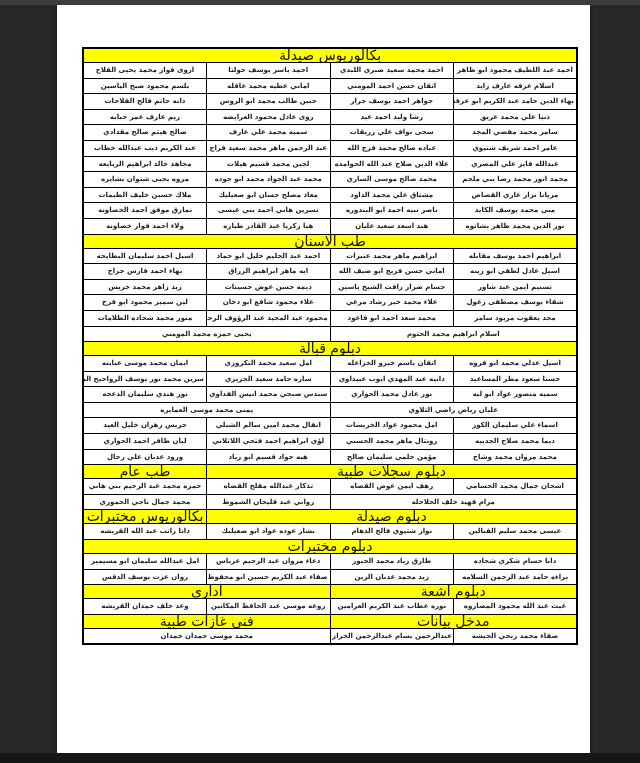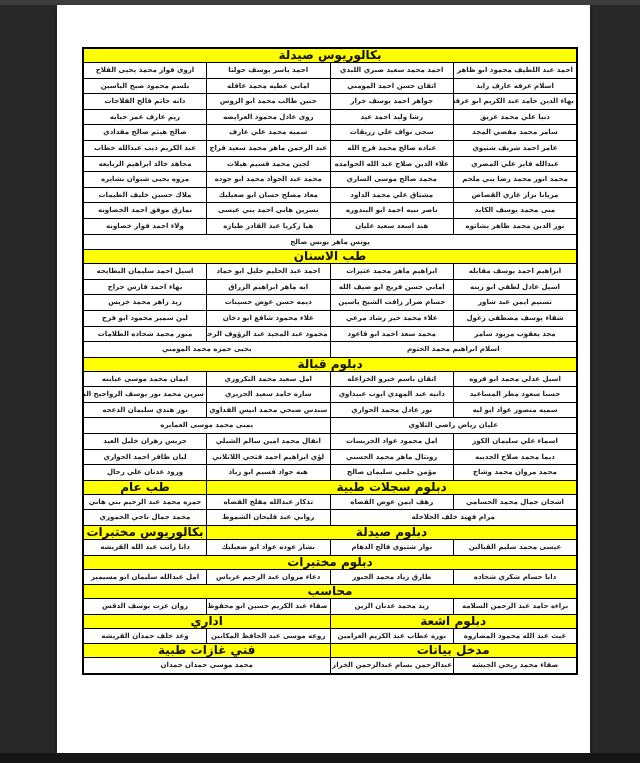--- a/index.html
+++ b/index.html
@@ -16,22 +16,22 @@
   table.names{
     position:absolute;top:42px;left:25px;width:496px;
     border-collapse:collapse;table-layout:fixed;
     border:2px solid #000;direction:rtl;
   }
   table.names td{
     border:1px solid #000;text-align:center;vertical-align:middle;
     overflow:hidden;white-space:nowrap;padding:0 2px;
   }
   td.hd{
-    background:#ffff00;color:#111;font-weight:bold;
-    font-size:12px;height:13px;line-height:13px;
+    background:#ffff00;color:#111;font-weight:normal;
+    font-size:14px;height:13px;line-height:13px;
   }
   td.nm{
     background:#ffffff;color:#1c1c1c;font-weight:bold;
     font-size:7px;height:14.6px;line-height:14.6px;
   }
 </style>
 </head>
 <body>
 
 <div class="screen">
@@ -108,23 +108,20 @@
             <td class="nm">نسرين هاني احمد بني عيسى</td>
             <td class="nm">نمارق موفق احمد الخصاونه</td>
           </tr>
           <tr>
             <td class="nm">نور الدين محمد ظاهر بشاتوه</td>
             <td class="nm">هند اسعد سعيد عليان</td>
             <td class="nm">هيا زكريا عبد القادر طبازه</td>
             <td class="nm">ولاء احمد فواز خصاونه</td>
           </tr>
           <tr>
-            <td colspan="4" class="nm">يونس ماهر يونس صالح</td>
-          </tr>
-          <tr>
             <td colspan="4" class="hd">طب الاسنان</td>
           </tr>
           <tr>
             <td class="nm">ابراهيم احمد يوسف مقابله</td>
             <td class="nm">ابراهيم ماهر محمد عتيزات</td>
             <td class="nm">احمد عبد الحليم خليل ابو حماد</td>
             <td class="nm">اسيل احمد سليمان البطايحه</td>
           </tr>
           <tr>
             <td class="nm">اسيل عادل لطفي ابو زينه</td>
@@ -223,23 +220,20 @@
             <td class="nm">دانا راتب عبد الله القريشه</td>
           </tr>
           <tr>
             <td colspan="4" class="hd">دبلوم مختبرات</td>
           </tr>
           <tr>
             <td class="nm">دانا حسام شكري شحاده</td>
             <td class="nm">طارق زياد محمد الجبور</td>
             <td class="nm">دعاء مروان عبد الرحيم عرباس</td>
             <td class="nm">امل عبدالله سليمان ابو مسيمير</td>
-          </tr>
-          <tr>
-            <td colspan="4" class="hd">محاسب</td>
           </tr>
           <tr>
             <td class="nm">براءه حامد عبد الرحمن السلامه</td>
             <td class="nm">زيد محمد عدنان الزين</td>
             <td class="nm">صفاء عبد الكريم حسين ابو محفوظ</td>
             <td class="nm">روان عزت يوسف الدقس</td>
           </tr>
           <tr>
             <td colspan="2" class="hd">دبلوم اشعة</td>
             <td colspan="2" class="hd">اداري</td>

